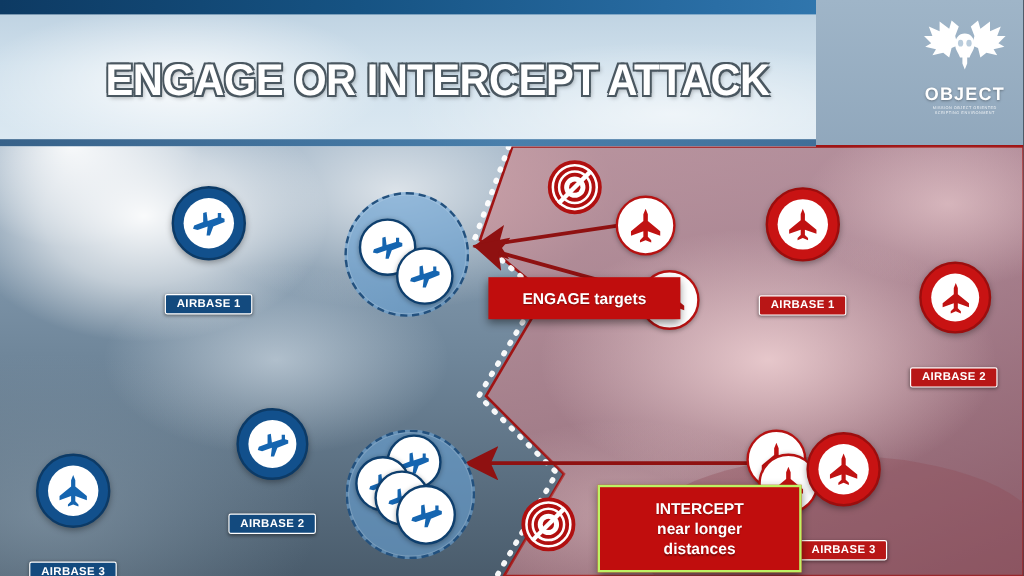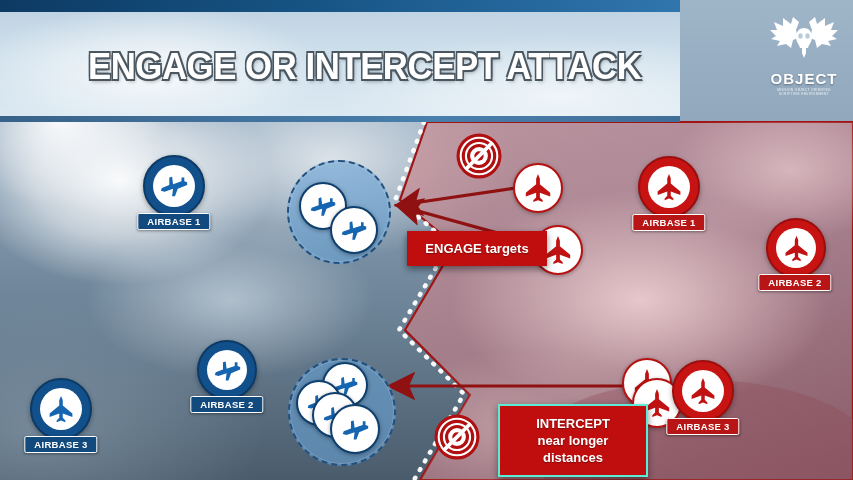--- a/index.html
+++ b/index.html
@@ -65,20 +65,21 @@
   }
   .base-blue{background:#12508c;border:2px solid #0c3a66;}
   .base-blue .inner{background:#ffffff;border-radius:50%;display:flex;align-items:center;justify-content:center;}
   .base-red{background:#c81313;border:2px solid #9c0d0d;}
   .base-red .inner{background:#ffffff;border-radius:50%;display:flex;align-items:center;justify-content:center;}
   .lbl{
     position:absolute;left:50%;transform:translateX(-50%);
     white-space:nowrap;font-size:9.5px;font-weight:bold;color:#fff;
     padding:2px 9px;border-radius:2px;letter-spacing:.3px;
     box-shadow:0 1px 3px rgba(0,0,0,.4);
+    margin-top:32px;
   }
   .lbl-blue{background:#134a7e;border:1.5px solid #ffffff;}
   .lbl-red{background:#b81616;border:1.5px solid #ffffff;}
   
   .unit{
     position:absolute;border-radius:50%;background:#fff;
     display:flex;align-items:center;justify-content:center;
     box-shadow:0 1px 4px rgba(0,0,0,.35);
   }
   .unit-blue{border:2.5px solid #0e3f6e;}
@@ -88,25 +89,25 @@
     position:absolute;border-radius:50%;
     background:rgba(104,160,210,.62);
     border:2px dashed #23517e;
     box-shadow:0 0 0 1px rgba(255,255,255,.15) inset;
   }
   
   .callout{
     position:absolute;background:#c00d0d;
     color:#fff;font-weight:bold;text-align:center;
     font-size:13px;line-height:1.32;
-    padding:9px 10px;
+    padding:9px 20px;
     box-shadow:0 3px 7px rgba(0,0,0,.45);
     text-shadow:0 1px 1px rgba(0,0,0,.35);
   }
-  .callout.bordered{border:2px solid #5eead4;}
+  .callout.bordered{border:2px solid #bef264;}
   .callout .l{display:block;}
   svg{display:block;overflow:visible;}
 </style>
 </head>
 <body>
 
 <div id="slide">
 
   <div class="sky"></div>
 

